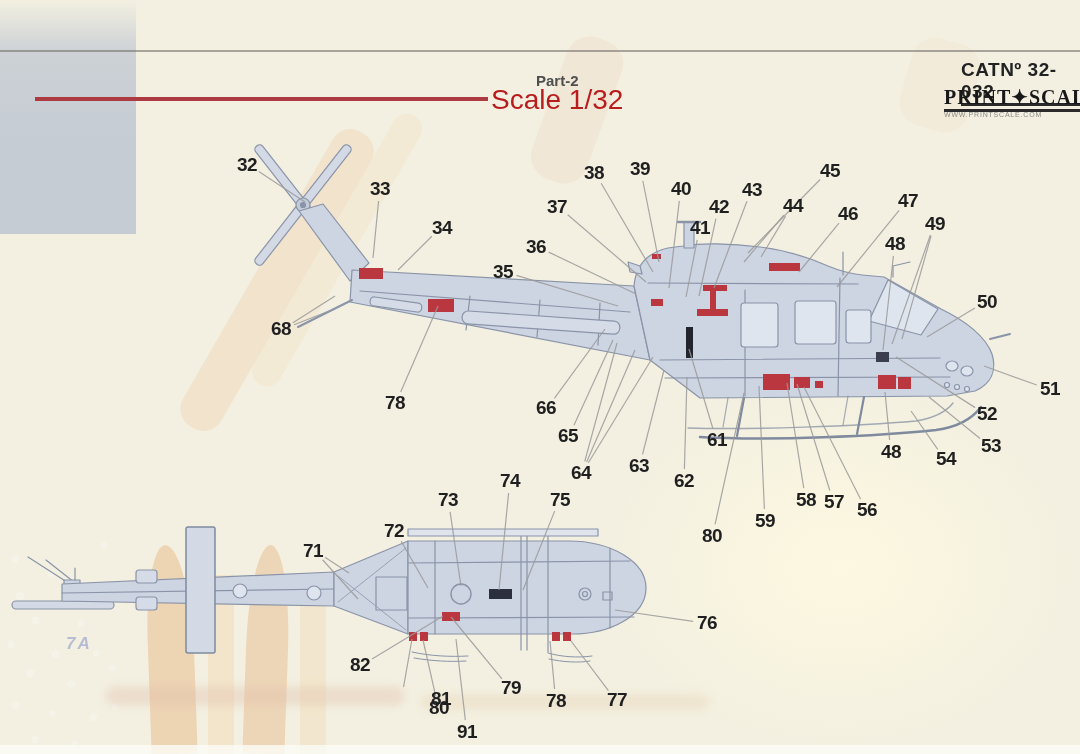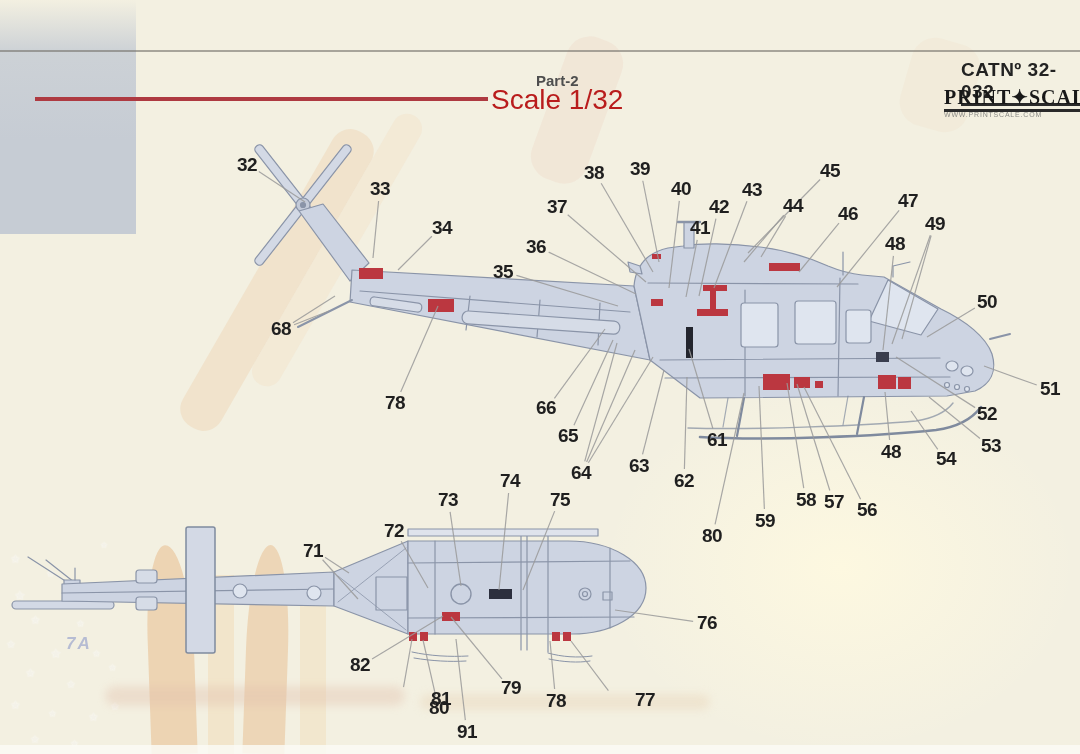--- a/index.html
+++ b/index.html
@@ -306,21 +306,21 @@
       <div class="co" style="left: 568px; top: 436px;">65</div>
       <div class="co" style="left: 546px; top: 408px;">66</div>
       <div class="co" style="left: 395px; top: 403px;">78</div>
       <div class="co" style="left: 281px; top: 329px;">68</div>
       <div class="co" style="left: 313px; top: 551px;">71</div>
       <div class="co" style="left: 394px; top: 531px;">72</div>
       <div class="co" style="left: 448px; top: 500px;">73</div>
       <div class="co" style="left: 510px; top: 481px;">74</div>
       <div class="co" style="left: 560px; top: 500px;">75</div>
       <div class="co" style="left: 707px; top: 623px;">76</div>
-      <div class="co" style="left: 617px; top: 700px; margin-left: 28px;">77</div>
+      <div class="co" style="left: 617px; top: 700px;">77</div>
       <div class="co" style="left: 556px; top: 701px;">78</div>
       <div class="co" style="left: 511px; top: 688px;">79</div>
       <div class="co" style="left: 439px; top: 708px;">80</div>
       <div class="co" style="left: 401px; top: 699px; margin-left: 40px;">81</div>
       <div class="co" style="left: 360px; top: 665px;">82</div>
       <div class="co" style="left: 467px; top: 732px;">91</div>
     </div>
 
   <div class="banner-edge"></div>
 

